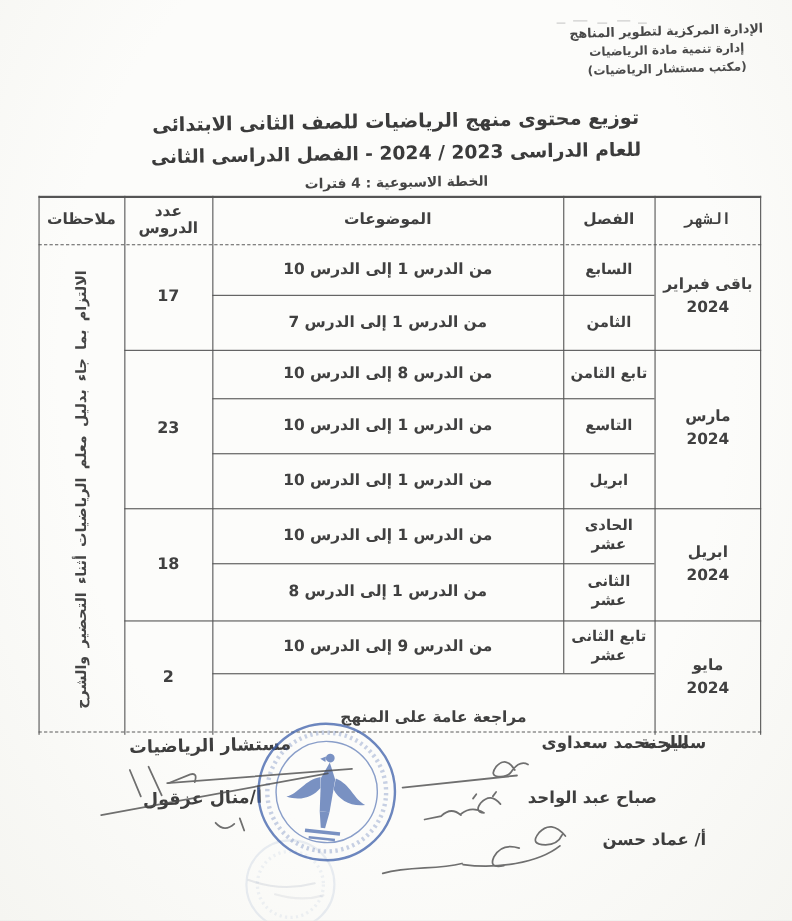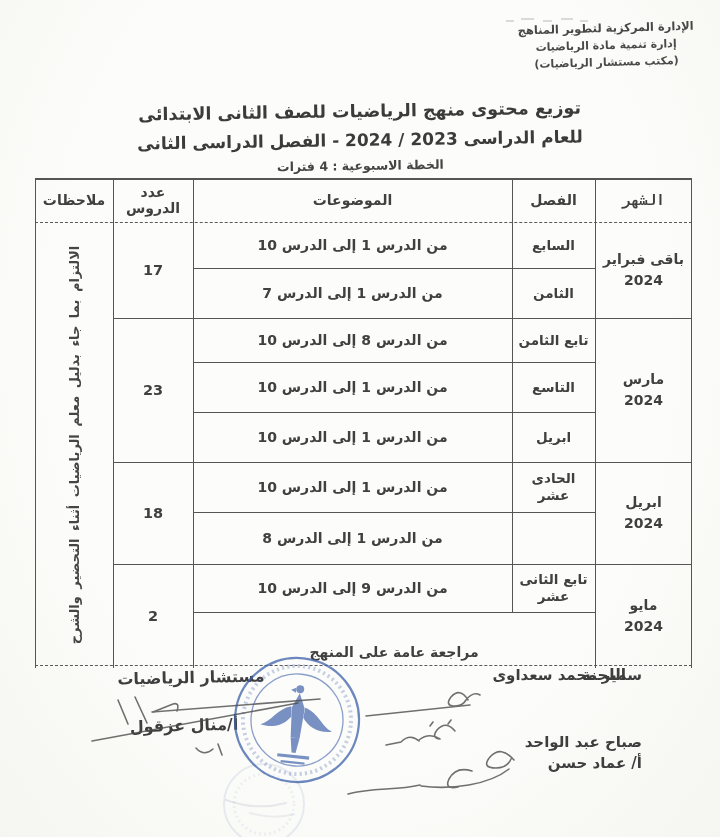--- a/index.html
+++ b/index.html
@@ -35,21 +35,21 @@
   .gl.thick{height:2.2px;}
   #notes-cell{position:absolute;left:0;top:44px;width:78px;height:446px;overflow:visible;}
   #notes-inner{position:absolute;width:440px;height:70px;left:-181px;top:188px;
                transform:rotate(-90deg);display:flex;align-items:center;justify-content:center;
                font-size:13px;font-weight:700;color:#454545;word-spacing:3px;}
   
   .foot-txt{position:absolute;font-weight:700;color:#3e3e3e;}
   #committee-title{left:556px;top:666px;width:96px;text-align:center;font-size:15.5px;}
   .member{text-align:right;font-size:15px;}
   #member-1{left:420px;top:666px;width:222px;}
-  #member-2{left:435px;top:733px;width:207px;}
+  #member-2{left:435px;top:716px;width:207px;text-align:center;}
   #member-3{left:450px;top:754px;width:192px;}
   #consultant-title{left:88px;top:668px;width:206px;text-align:center;font-size:16px;transform:rotate(-1.2deg);}
   #consultant-name{left:96px;top:716px;width:176px;text-align:center;font-size:16px;transform:rotate(-1.5deg);}
   svg{display:block;}
   #stamp{position:absolute;left:222px;top:648px;z-index:4;}
   #ink-overlay{position:absolute;left:0;top:0;z-index:5;pointer-events:none;}
 </style>
 </head>
 <body>
 
@@ -91,20 +91,21 @@
       <div><span>مايو</span><br>
            <span>2024</span></div>
     </div>
 
     <div class="cell chap" style="left:477px;top:44px;width:83px;height:46px;">السابع</div>
     <div class="cell chap" style="left:477px;top:90px;width:83px;height:50px;">الثامن</div>
     <div class="cell chap" style="left:477px;top:140px;width:83px;height:44px;">تابع الثامن</div>
     <div class="cell chap" style="left:477px;top:184px;width:83px;height:50px;">التاسع</div>
     <div class="cell chap" style="left:477px;top:234px;width:83px;height:50px;">ابريل</div>
     <div class="cell chap" style="left:477px;top:284px;width:83px;height:50px;">الحادى عشر</div>
+    <div class="cell chap" style="left:477px;top:334px;width:83px;height:52px;">الثانى عشر</div>
     <div class="cell chap" style="left:477px;top:386px;width:83px;height:48px;">تابع الثانى عشر</div>
 
     <div class="cell topic" style="left:158px;top:44px;width:319px;height:46px;">من الدرس 1  إلى الدرس 10</div>
     <div class="cell topic" style="left:158px;top:90px;width:319px;height:50px;">من الدرس 1  إلى الدرس 7</div>
     <div class="cell topic" style="left:158px;top:140px;width:319px;height:44px;">من الدرس 8  إلى الدرس 10</div>
     <div class="cell topic" style="left:158px;top:184px;width:319px;height:50px;">من الدرس 1   إلى الدرس 10</div>
     <div class="cell topic" style="left:158px;top:234px;width:319px;height:50px;">من الدرس 1  إلى الدرس 10</div>
     <div class="cell topic" style="left:158px;top:284px;width:319px;height:50px;">من الدرس 1  إلى الدرس 10</div>
     <div class="cell topic" style="left:158px;top:334px;width:319px;height:52px;">من الدرس 1  إلى الدرس 8</div>
     <div class="cell topic" style="left:158px;top:386px;width:319px;height:48px;">من الدرس 9  إلى الدرس 10</div>

